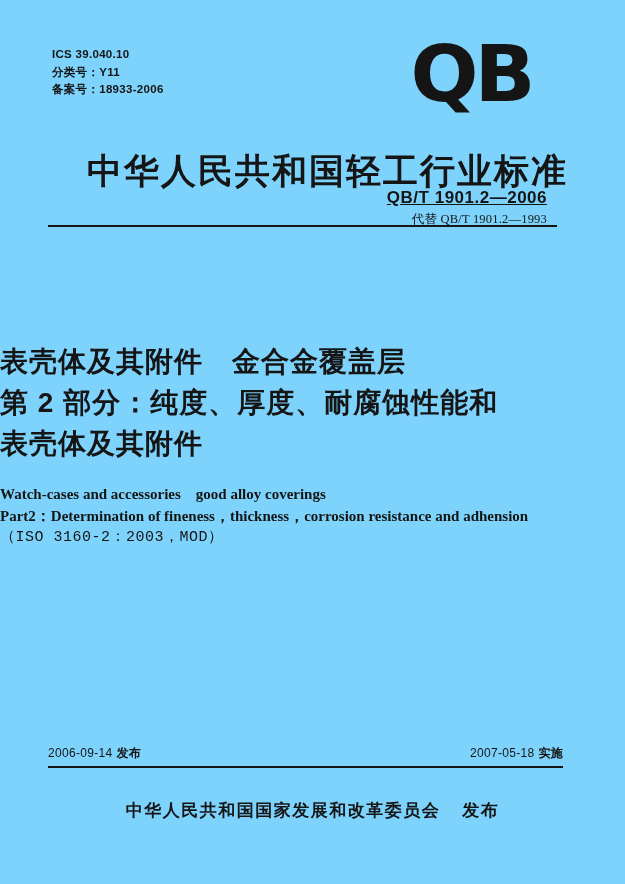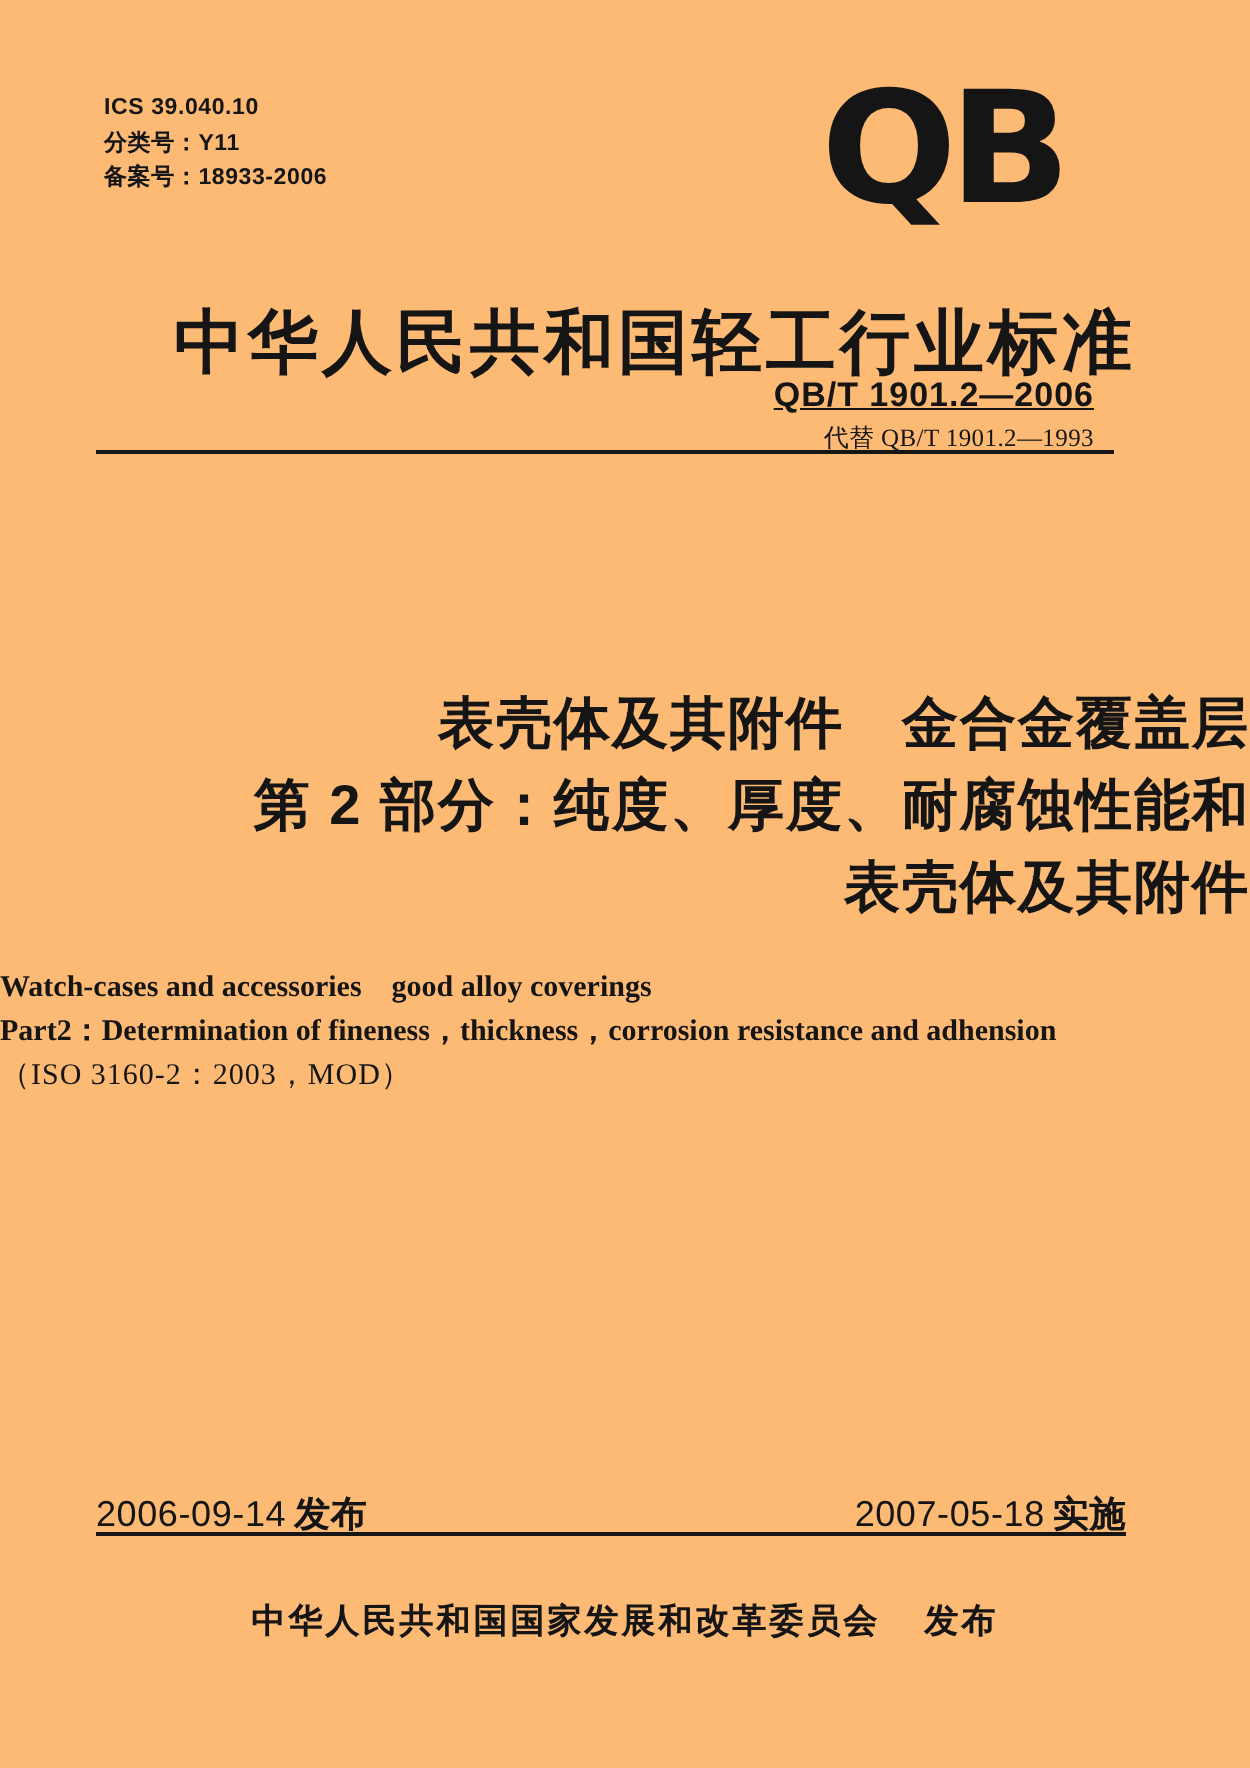--- a/index.html
+++ b/index.html
@@ -4,21 +4,21 @@
 <style>
   html, body {
     margin: 0;
     padding: 0;
     background: #ffffff;
   }
   .page {
     position: relative;
     width: 625px;
     height: 884px;
-    background: #fdba74;
+    background: #7dd3fc;
     color: #151515;
     overflow: hidden;
     font-family: "Liberation Sans", sans-serif;
   }
   
   .ics-block {
     position: absolute;
     left: 52px;
     top: 46px;
     font-size: 11.5px;
@@ -81,21 +81,21 @@
     background: #161616;
   }
   .rule-top { top: 225px; }
   .rule-bottom { top: 766px; width: 515px; }
   
   .cn-title {
     position: absolute;
     top: 341px;
     left: 0;
     width: 100%;
-    text-align: right;
+    text-align: left;
     font-weight: bold;
     font-size: 28px;
     line-height: 41px;
     letter-spacing: 1px;
     white-space: nowrap;
   }
   
   .en-title {
     position: absolute;
     top: 483px;
@@ -104,30 +104,31 @@
     text-align: left;
     font-family: "Liberation Serif", serif;
     font-size: 15px;
     font-weight: bold;
     line-height: 22px;
     white-space: nowrap;
   }
   .iso-ref {
     font-weight: normal;
     letter-spacing: 0.5px;
+    font-family: Liberation Mono, monospace;
   }
   
   .date-row {
     position: absolute;
     top: 745px;
     left: 48px;
     width: 515px;
     display: flex;
     justify-content: space-between;
-    font-size: 18px;
+    font-size: 12px;
     letter-spacing: 0.3px;
   }
   .date-row .zh-label {
     font-weight: bold;
     margin-left: 4px;
   }
   
   .publisher {
     position: absolute;
     top: 799px;

